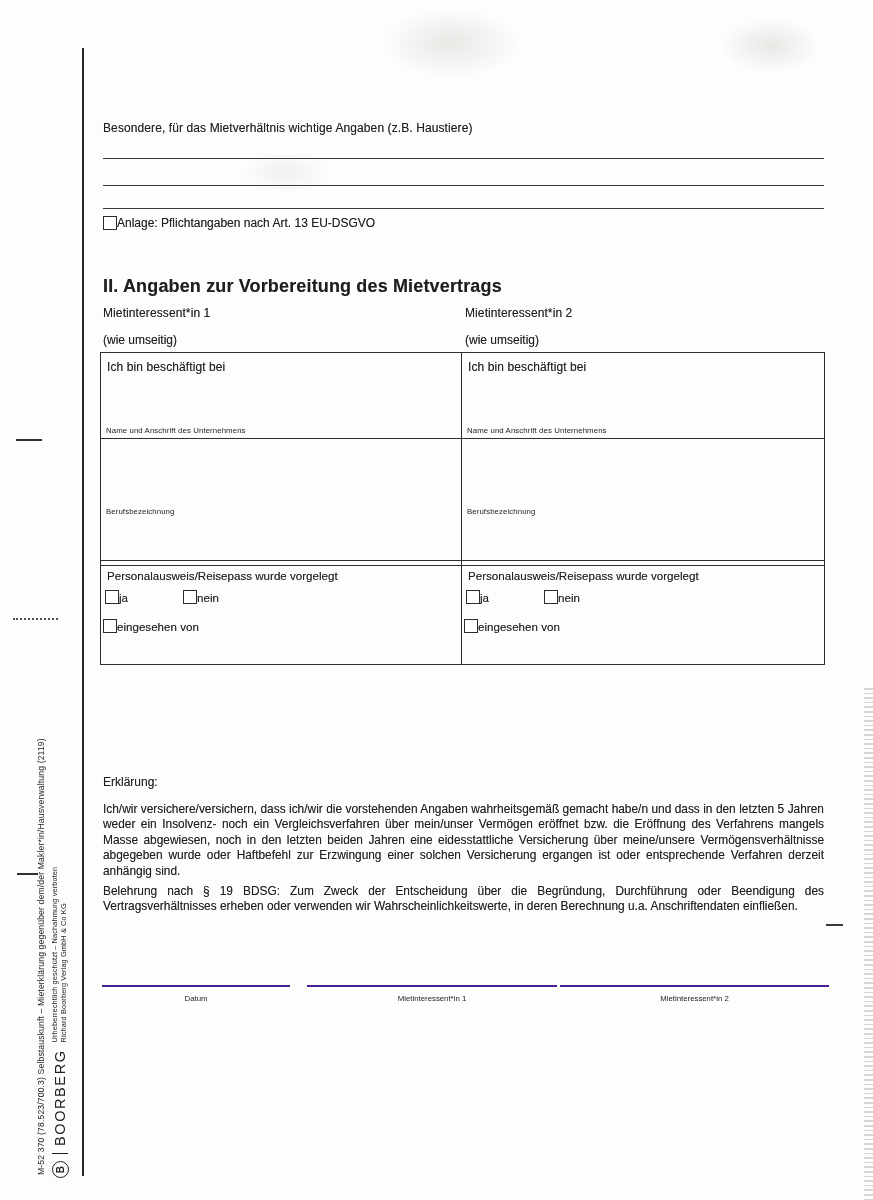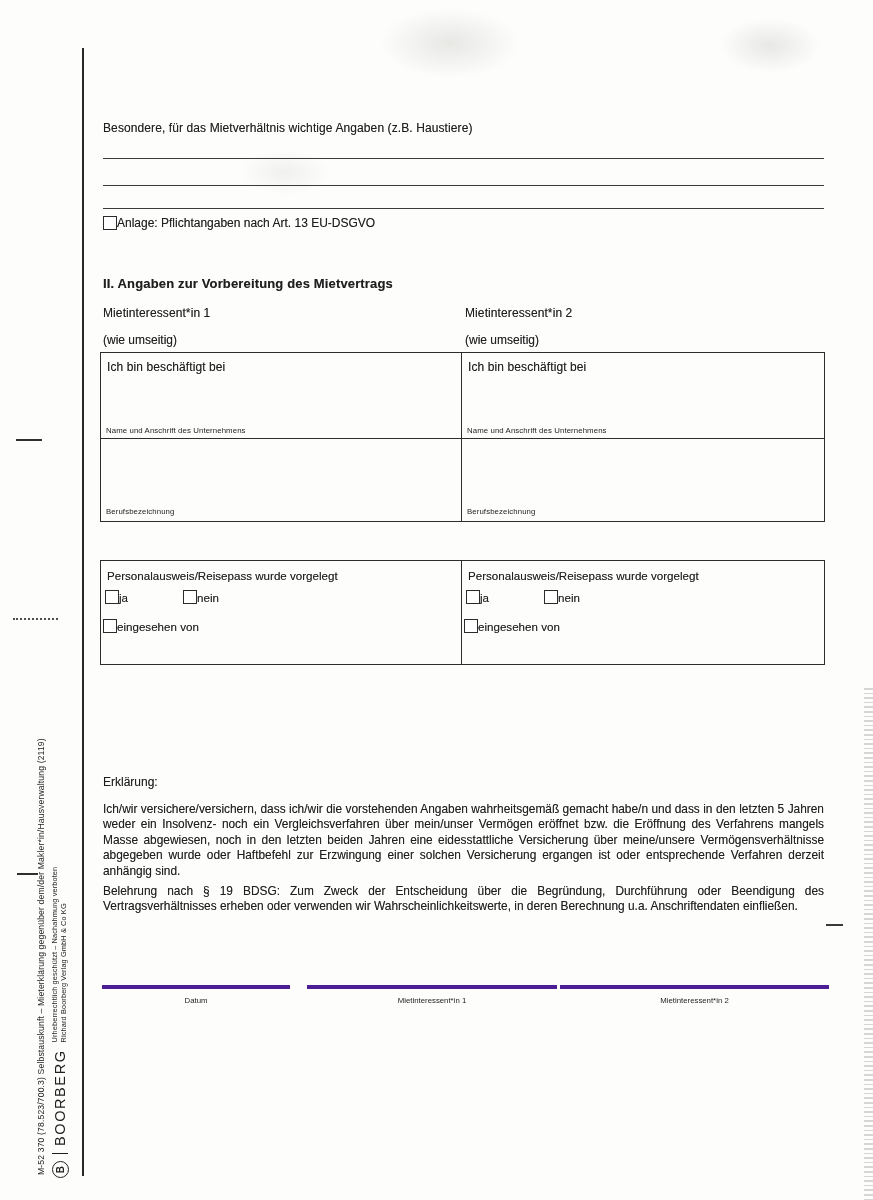--- a/index.html
+++ b/index.html
@@ -14,21 +14,21 @@
   .abs{position:absolute;}
   .ink{color:#1f1f1f;text-shadow:0 0 .5px rgba(35,35,35,.5);}
   .rule{position:absolute;height:0;border-top:1.7px solid #3b3b3b;}
   .cbx{display:inline-block;width:14px;height:14px;border:1.7px solid #2b2b2b;background:#fff;flex:0 0 auto;}
   .lbl-sm{font-size:7.8px;letter-spacing:.1px;color:#242424;}
   .h-md{font-size:12px;font-weight:500;letter-spacing:.1px;}
   .tbl{position:absolute;border:1.9px solid #2d2d2d;background:transparent;}
   .vdiv{position:absolute;top:0;bottom:0;width:0;border-left:1.9px solid #2d2d2d;}
   .hdiv{position:absolute;left:0;right:0;height:0;border-top:1.9px solid #2d2d2d;}
   .para{position:absolute;left:103px;width:721px;font-size:11.9px;line-height:15.4px;text-align:justify;text-shadow:0 0 .5px rgba(35,35,35,.5);}
-  .sigline{position:absolute;border-top:4px solid #4c1d95;text-align:center;}
+  .sigline{position:absolute;border-top:2px solid #4c1d95;text-align:center;}
   .sigline span{display:inline-block;margin-top:3px;font-size:7.8px;color:#242424;}
   .cbrow{position:absolute;display:flex;align-items:center;}
   .cbrow .t{font-size:11.6px;}
   
   .scanline-v{position:absolute;left:82px;top:48px;width:2px;height:1128px;background:#151515;opacity:.92;}
   .mark{position:absolute;height:0;}
   .bleed{
     position:absolute;right:0px;top:688px;width:9px;height:512px;opacity:.45;
     background:repeating-linear-gradient(180deg, rgba(95,95,95,.55) 0 1.6px, transparent 1.6px 4.6px);
     filter:blur(.35px);
@@ -70,28 +70,28 @@
   <div class="abs ink h-md" style="left:103px;top:121px;">Besondere, für das Mietverhältnis wichtige Angaben (z.B. Haustiere)</div>
   <div class="rule" style="left:103px;top:158px;width:721px;"></div>
   <div class="rule" style="left:103px;top:185px;width:721px;"></div>
   <div class="rule" style="left:103px;top:208px;width:721px;"></div>
 
   <div class="cbrow" style="left:103px;top:216px;">
     <span class="cbx"></span>
     <span class="t ink" style="font-size:12px;">Anlage: Pflichtangaben nach Art. 13 EU-DSGVO</span>
   </div>
 
-  <div class="abs ink" style="left:103px;top:276px;font-size:13px;font-weight:700;letter-spacing:.15px;">II. Angaben zur Vorbereitung des Mietvertrags</div>
+  <div class="abs ink" style="left:103px;top:276px;font-size:18px;font-weight:700;letter-spacing:.15px;">II. Angaben zur Vorbereitung des Mietvertrags</div>
 
   <div class="abs ink h-md" style="left:103px;top:306px;">Mietinteressent*in 1</div>
   <div class="abs ink h-md" style="left:465px;top:306px;">Mietinteressent*in 2</div>
   <div class="abs ink" style="left:103px;top:333px;font-size:12px;">(wie umseitig)</div>
   <div class="abs ink" style="left:465px;top:333px;font-size:12px;">(wie umseitig)</div>
 
-  <div class="tbl" style="left:100px;top:352px;width:725px;height:170px;">
+  <div class="tbl" style="left:100px;top:352px;width:725px;height:214px;">
     <div class="vdiv" style="left:360px;"></div>
     <div class="hdiv" style="top:85px;"></div>
 
     <div class="abs" style="left:0;top:0;width:360px;height:85px;">
       <div class="abs ink h-md" style="left:6px;top:7px;">Ich bin beschäftigt bei</div>
       <div class="abs lbl-sm" style="left:5px;bottom:3px;">Name und Anschrift des Unternehmens</div>
     </div>
 
     <div class="abs" style="left:360px;top:0;width:365px;height:85px;">
       <div class="abs ink h-md" style="left:7px;top:7px;">Ich bin beschäftigt bei</div>

